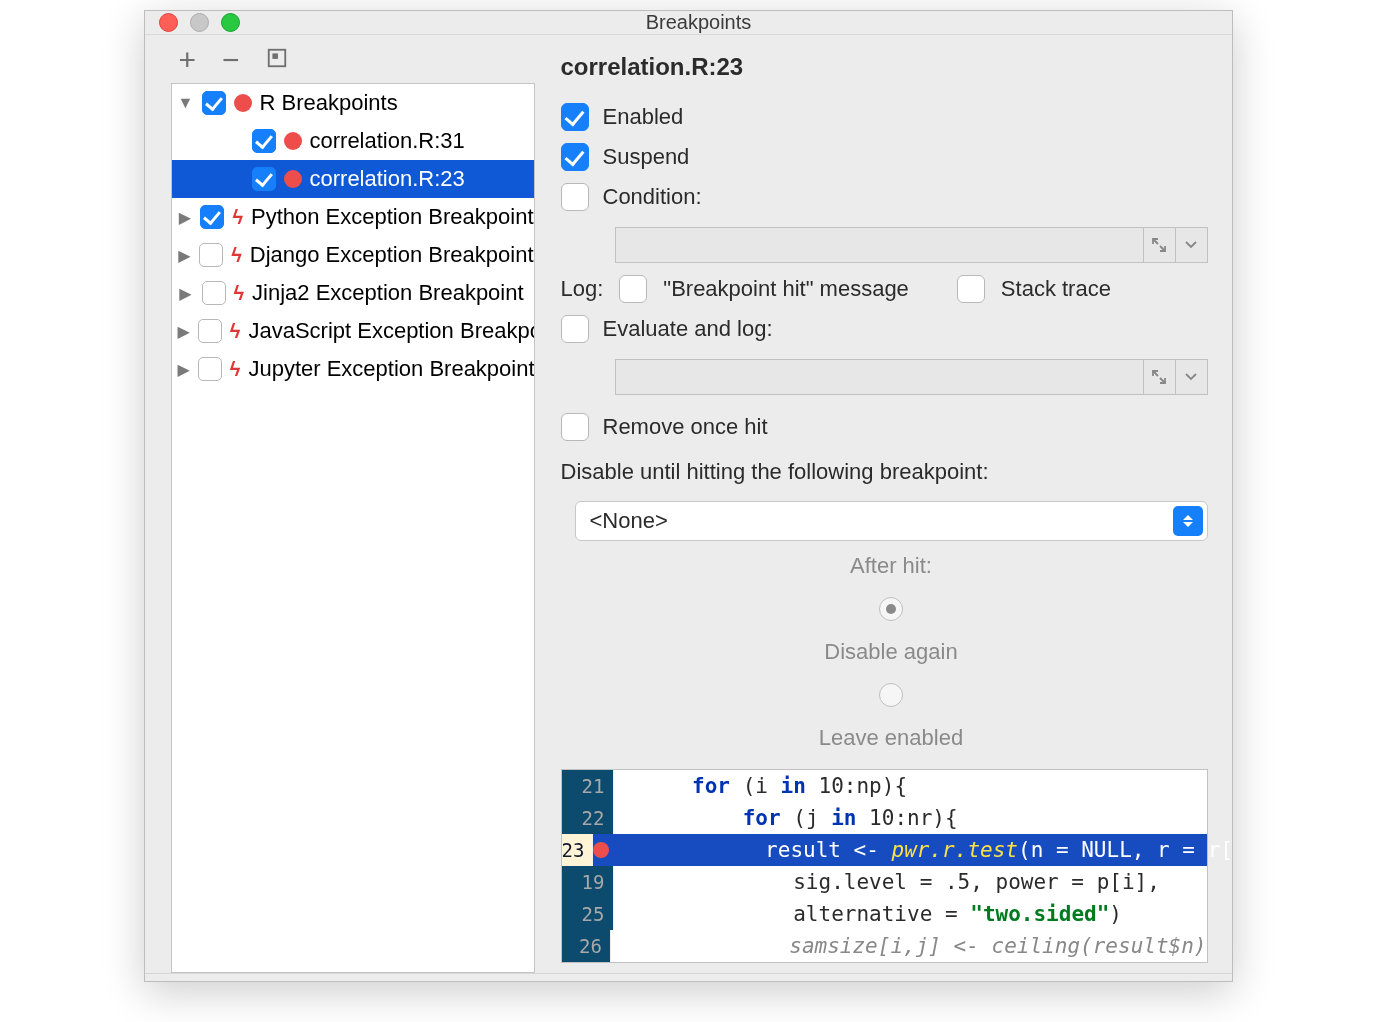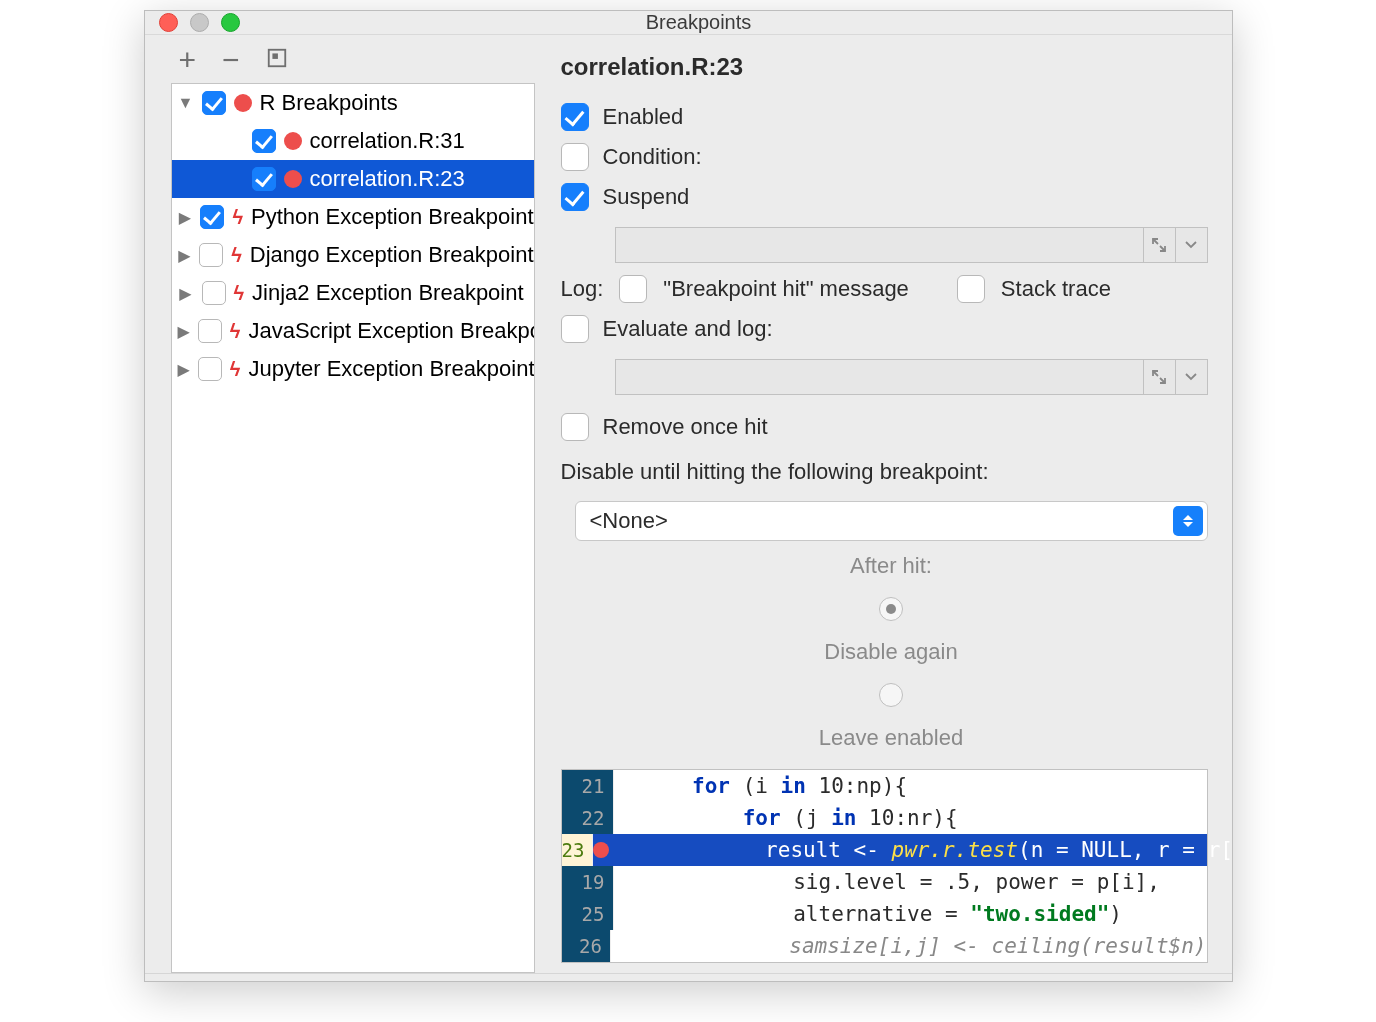--- a/index.html
+++ b/index.html
@@ -187,21 +187,21 @@
     width:52px; text-align:right; padding-right:8px;
     color:#a8a8a8; background:#0c4a6e; border-right:1px solid #eee;
     font-size:19px;
   }
   .bp-gutter {
     width:24px; display:flex; align-items:center; justify-content:center;
   }
   .bp-dot { width:16px; height:16px; border-radius:50%; background:#ed4e4c;}
   .code-text { padding-left:4px; white-space:pre; }
   .code-line.highlight { background:#164cc0; color:#fff; }
-  .code-line.highlight .gutter { background:#fff4d6; color:#4d7c0f;}
+  .code-line.highlight .gutter { background:#fff4d6; color:#0f172a;}
   .code-line.bp-row .gutter { background:#fff4d6; }
   .kw { color:#0033b3; font-weight:600;}
   .fn { font-style:italic;}
   .str { color:#007a1f; font-weight:600;}
   .code-line.highlight .kw,
   .code-line.highlight .fn { color:#fde047;text-align:center; }
   .cut { color:#888; font-style:italic; }
   
   .footer {
     border-top:1px solid #d6d6d6;
@@ -306,27 +306,27 @@
 
       <div class="right">
         <h2>correlation.R:23</h2>
 
         <div class="check-row">
           <span class="bigcb checked"></span>
           <span>Enabled</span>
         </div>
 
         <div class="check-row">
+          <span class="bigcb checked"></span>
+          <span>Suspend</span>
+        </div>
+
+        <div class="check-row">
           <span class="bigcb"></span>
           <span>Condition:</span>
-        </div>
-
-        <div class="check-row">
-          <span class="bigcb checked"></span>
-          <span>Suspend</span>
         </div>
         <div class="expr-field">
           <div class="txt"></div>
           <div class="expand">
             <svg width="14" height="14" viewBox="0 0 14 14">
                 <path d="M1 6 L1 1 L6 1 M8 13 L13 13 L13 8" stroke="#888" stroke-width="1.8" fill="none"></path>
                 <path d="M1 1 L6 6 M13 13 L8 8" stroke="#888" stroke-width="1.8"></path>
               </svg>
           </div>
           <div class="drop">

